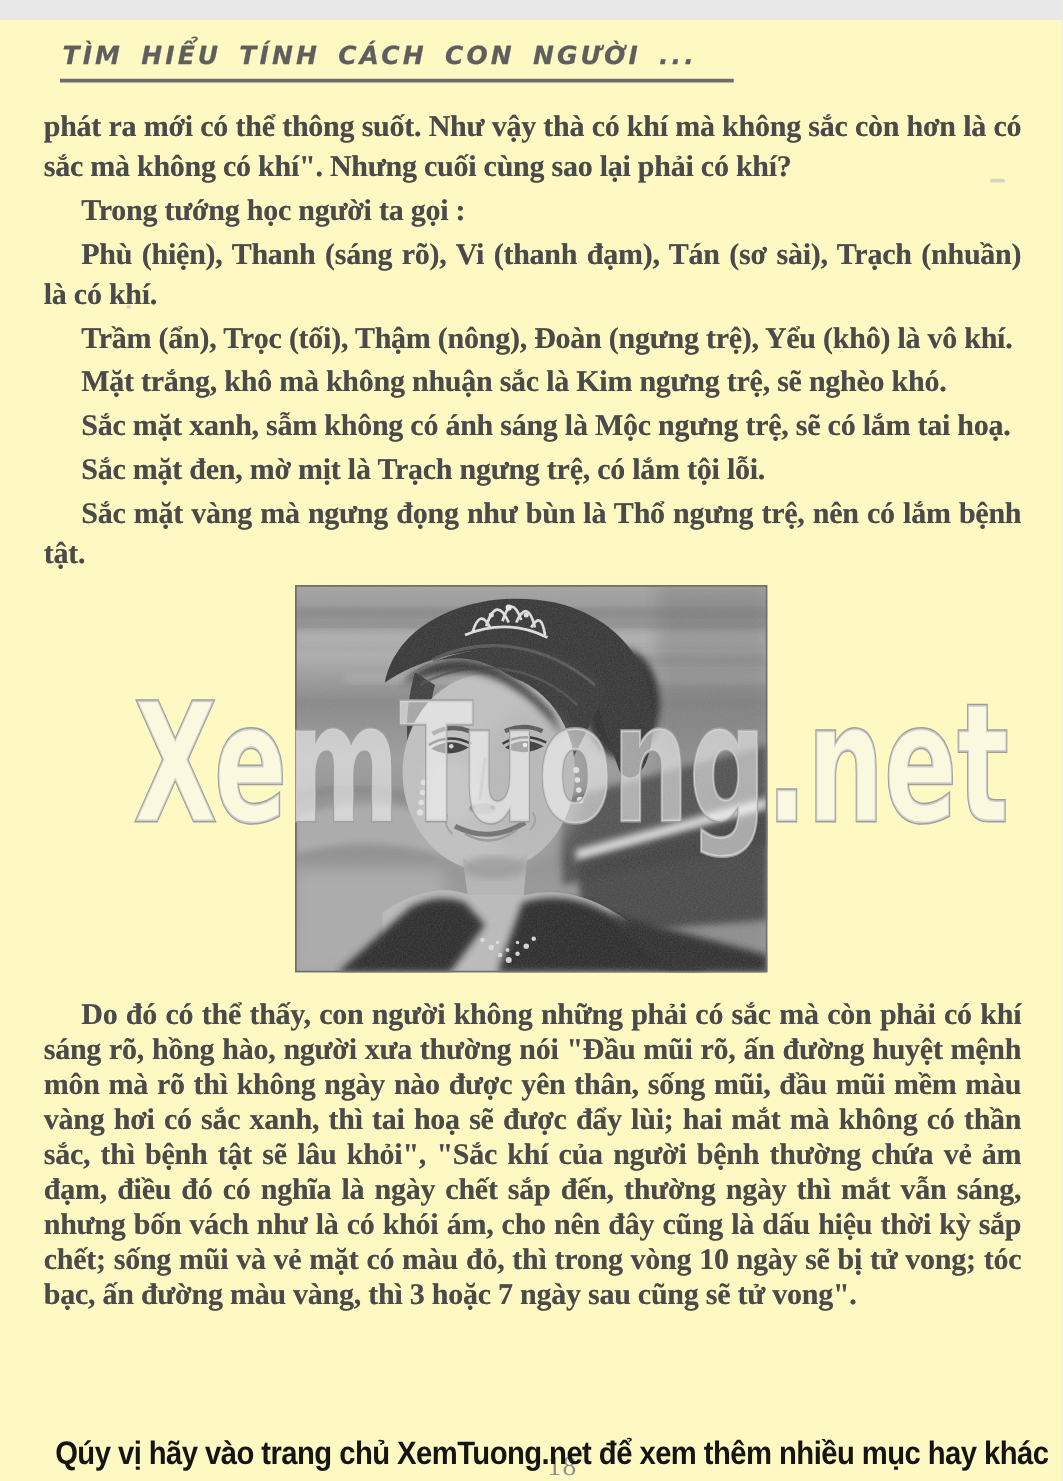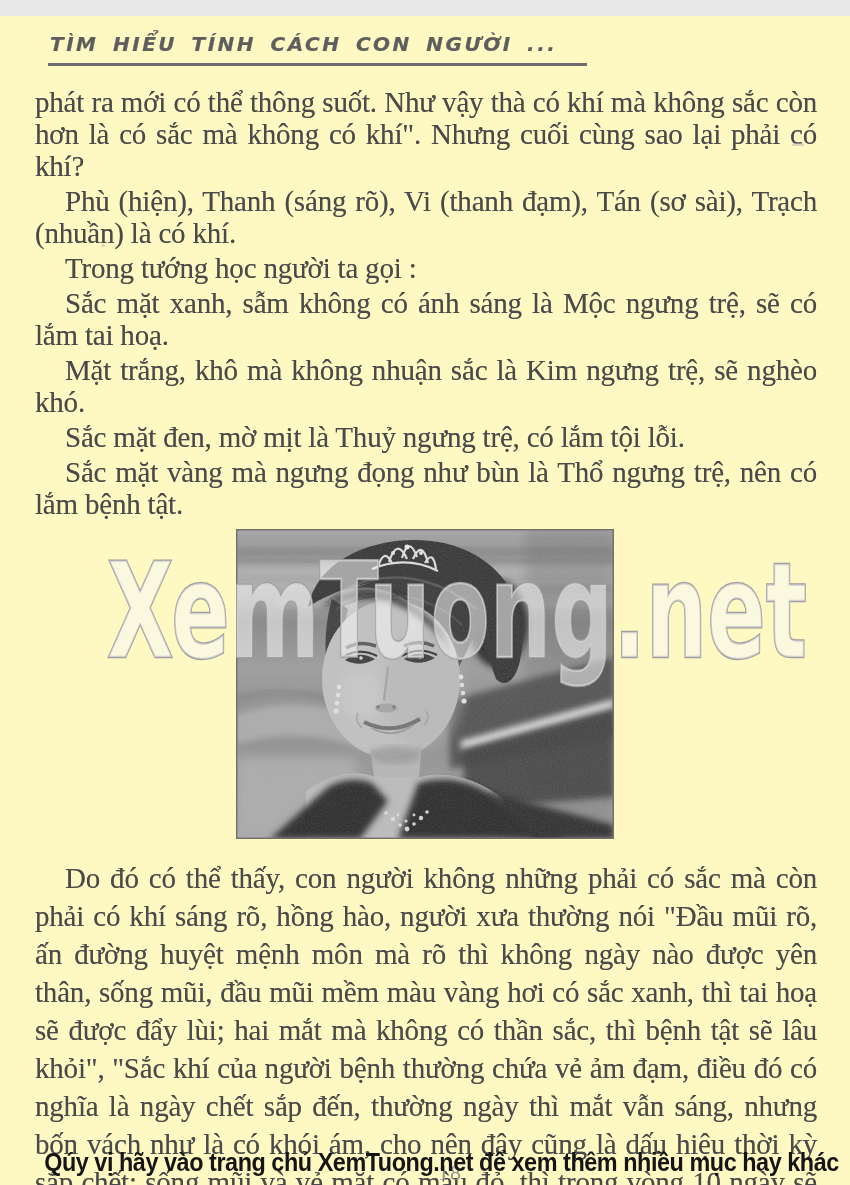--- a/index.html
+++ b/index.html
@@ -24,31 +24,32 @@
     word-spacing:5px;
     color:#5e5e5e;
     padding:0 30px 7px 2px;
     border-bottom:3px solid #6d6d6d;
     -webkit-text-stroke:0.2px #5e5e5e;
   }
   
   .body-text{
     margin:20px 33px 0 35px;
     color:#4a4a4a;
-    font-size:29px;
+    font-size:24px;
     letter-spacing:-0.2px;
+    font-weight:bold;
   }
   .body-text p{
     margin:0 0 3px 0;
     line-height:32px;
     text-align:justify;
     text-shadow:0 0 0.5px rgba(74,74,74,0.55);
   }
   .body-text p.indent{text-indent:30px;}
-  .body-text.lower p{line-height:38px;margin:0 0 5px 0;}
+  .body-text.lower p{line-height:28px;margin:0 0 5px 0;}
   
   .photo-figure{
     margin:9px auto 10px auto;
     width:378px;
     position:relative;
   }
   .photo-figure svg{display:block;}
   
   .watermark{
     position:absolute;
@@ -93,25 +94,26 @@
 <body>
 
 <div class="page">
 
   <div class="header">
     <h1>TÌM HIỂU TÍNH CÁCH CON NGƯỜI ...</h1>
   </div>
 
   <div class="body-text upper">
     <p>phát ra mới có thể thông suốt. Như vậy thà có khí mà không sắc còn hơn là có sắc mà không có khí". Nhưng cuối cùng sao lại phải có khí?</p>
+    <p class="indent">Trong tướng học người ta gọi :</p>
     <p class="indent">Phù (hiện), Thanh (sáng rõ), Vi (thanh đạm), Tán (sơ sài), Trạch (nhuần) là có khí.</p>
-    <p class="indent">Trong tướng học người ta gọi :</p>
+    <p class="indent">Trầm (ẩn), Trọc (tối), Thậm (nông), Đoàn (ngưng trệ), Yểu (khô) là vô khí.</p>
+    <p class="indent">Mặt trắng, khô mà không nhuận sắc là Kim ngưng trệ, sẽ nghèo khó.</p>
     <p class="indent">Sắc mặt xanh, sẫm không có ánh sáng là Mộc ngưng trệ, sẽ có lắm tai hoạ.</p>
-    <p class="indent">Mặt trắng, khô mà không nhuận sắc là Kim ngưng trệ, sẽ nghèo khó.</p>
-    <p class="indent">Sắc mặt đen, mờ mịt là Thuỷ ngưng trệ, có lắm tội lỗi.</p>
+    <p class="indent">Sắc mặt đen, mờ mịt là Trạch ngưng trệ, có lắm tội lỗi.</p>
     <p class="indent">Sắc mặt vàng mà ngưng đọng như bùn là Thổ ngưng trệ, nên có lắm bệnh tật.</p>
   </div>
 
   <figure class="photo-figure">
 
     <svg width="378" height="310" viewBox="0 0 378 310">
       <defs>
         <linearGradient id="bgv" x1="0" y1="0" x2="0" y2="1">
           <stop offset="0" stop-color="#a6a6a6"></stop>
           <stop offset="0.10" stop-color="#8f8f8f"></stop>

